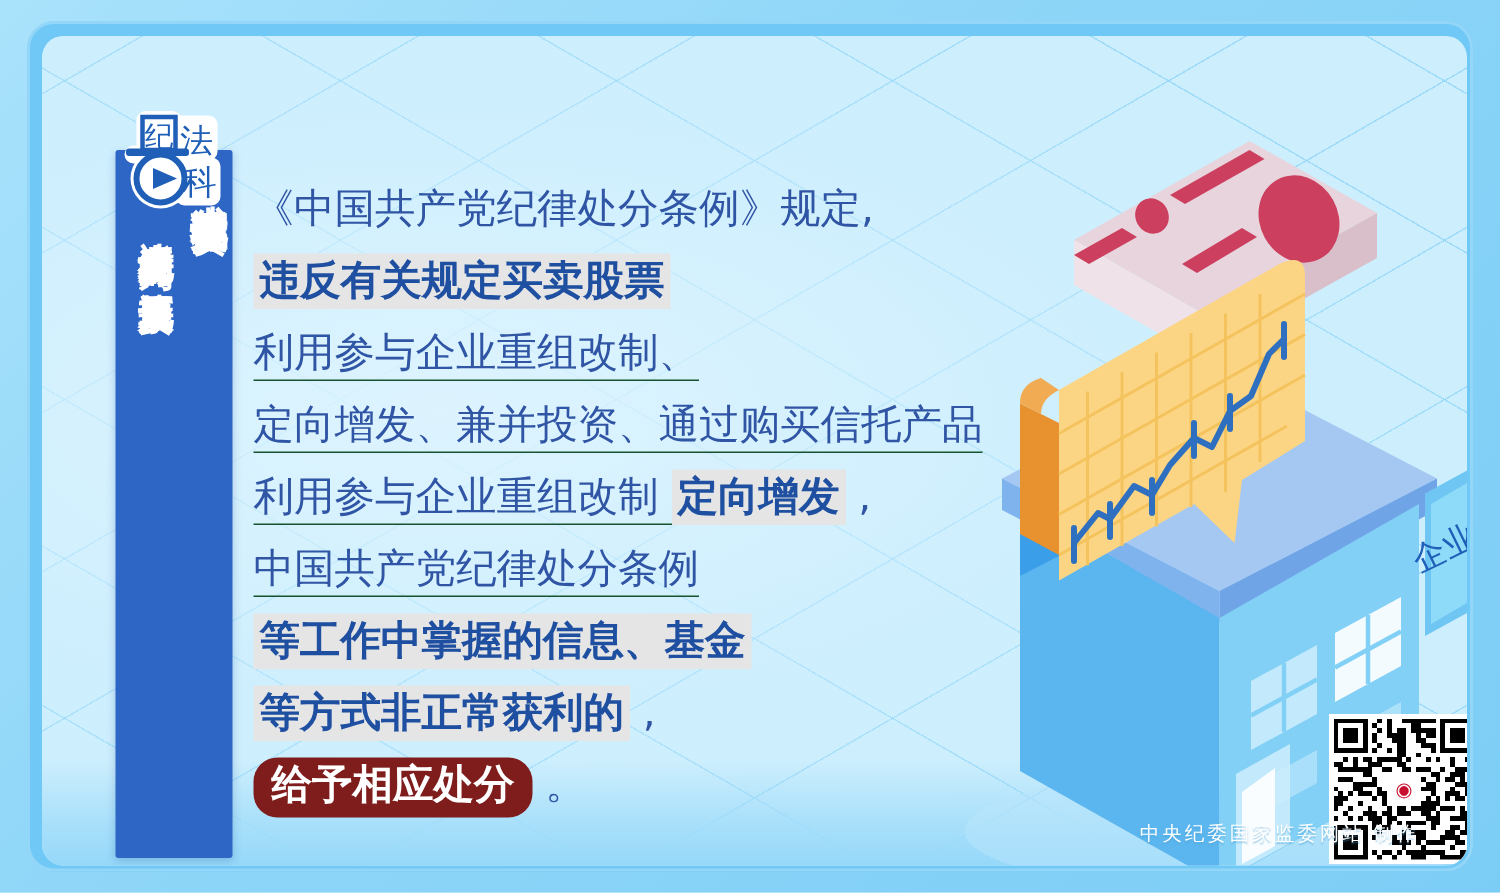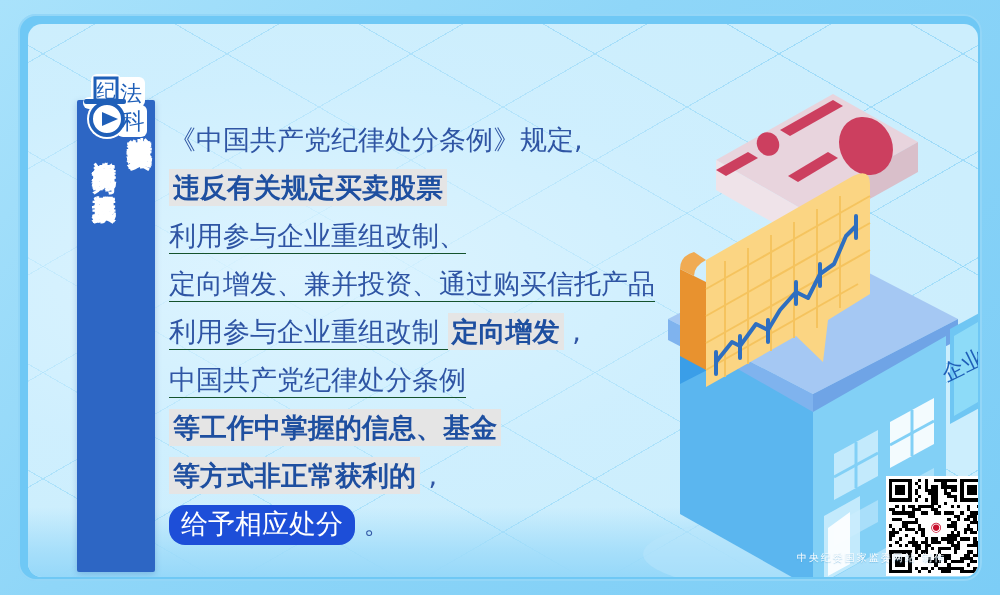--- a/index.html
+++ b/index.html
@@ -106,43 +106,43 @@
     box-decoration-break:clone;
     -webkit-box-decoration-break:clone;
   }
   .ul{
     color:#2f55a4;
     border-bottom:1px solid #14532d;
     padding-bottom:2px;
   }
   .pill{
     display:inline-block;
-    background:#1d4ed8;
+    background:#7f1d1d;
     color:#ffffff;
-    font-weight:normal;
+    font-weight:bold;
     border-radius:16px;
     padding:2px 12px 4px 12px;
     line-height:34px;
   }
 
   
   .illus{position:absolute;left:600px;top:60px;width:380px;height:510px;z-index:20;}
 
   
   .qr{
     position:absolute;left:858px;top:452px;width:100px;height:100px;z-index:35;
     background:#fff;padding:3px;box-sizing:border-box;
   }
   .qr svg{display:block;}
 
   
   .footer{
     position:absolute;left:0;right:32px;bottom:12px;z-index:36;
     text-align:right;
-    font-size:10px;
+    font-size:13px;
     color:#ffffff;
     letter-spacing:2px;
     font-family:"DejaVu Sans","Liberation Sans",sans-serif;
     text-shadow:0 1px 1px rgba(80,160,210,.5);
   }
 </style>
 </head>
 <body>
 
 <div id="stage">

